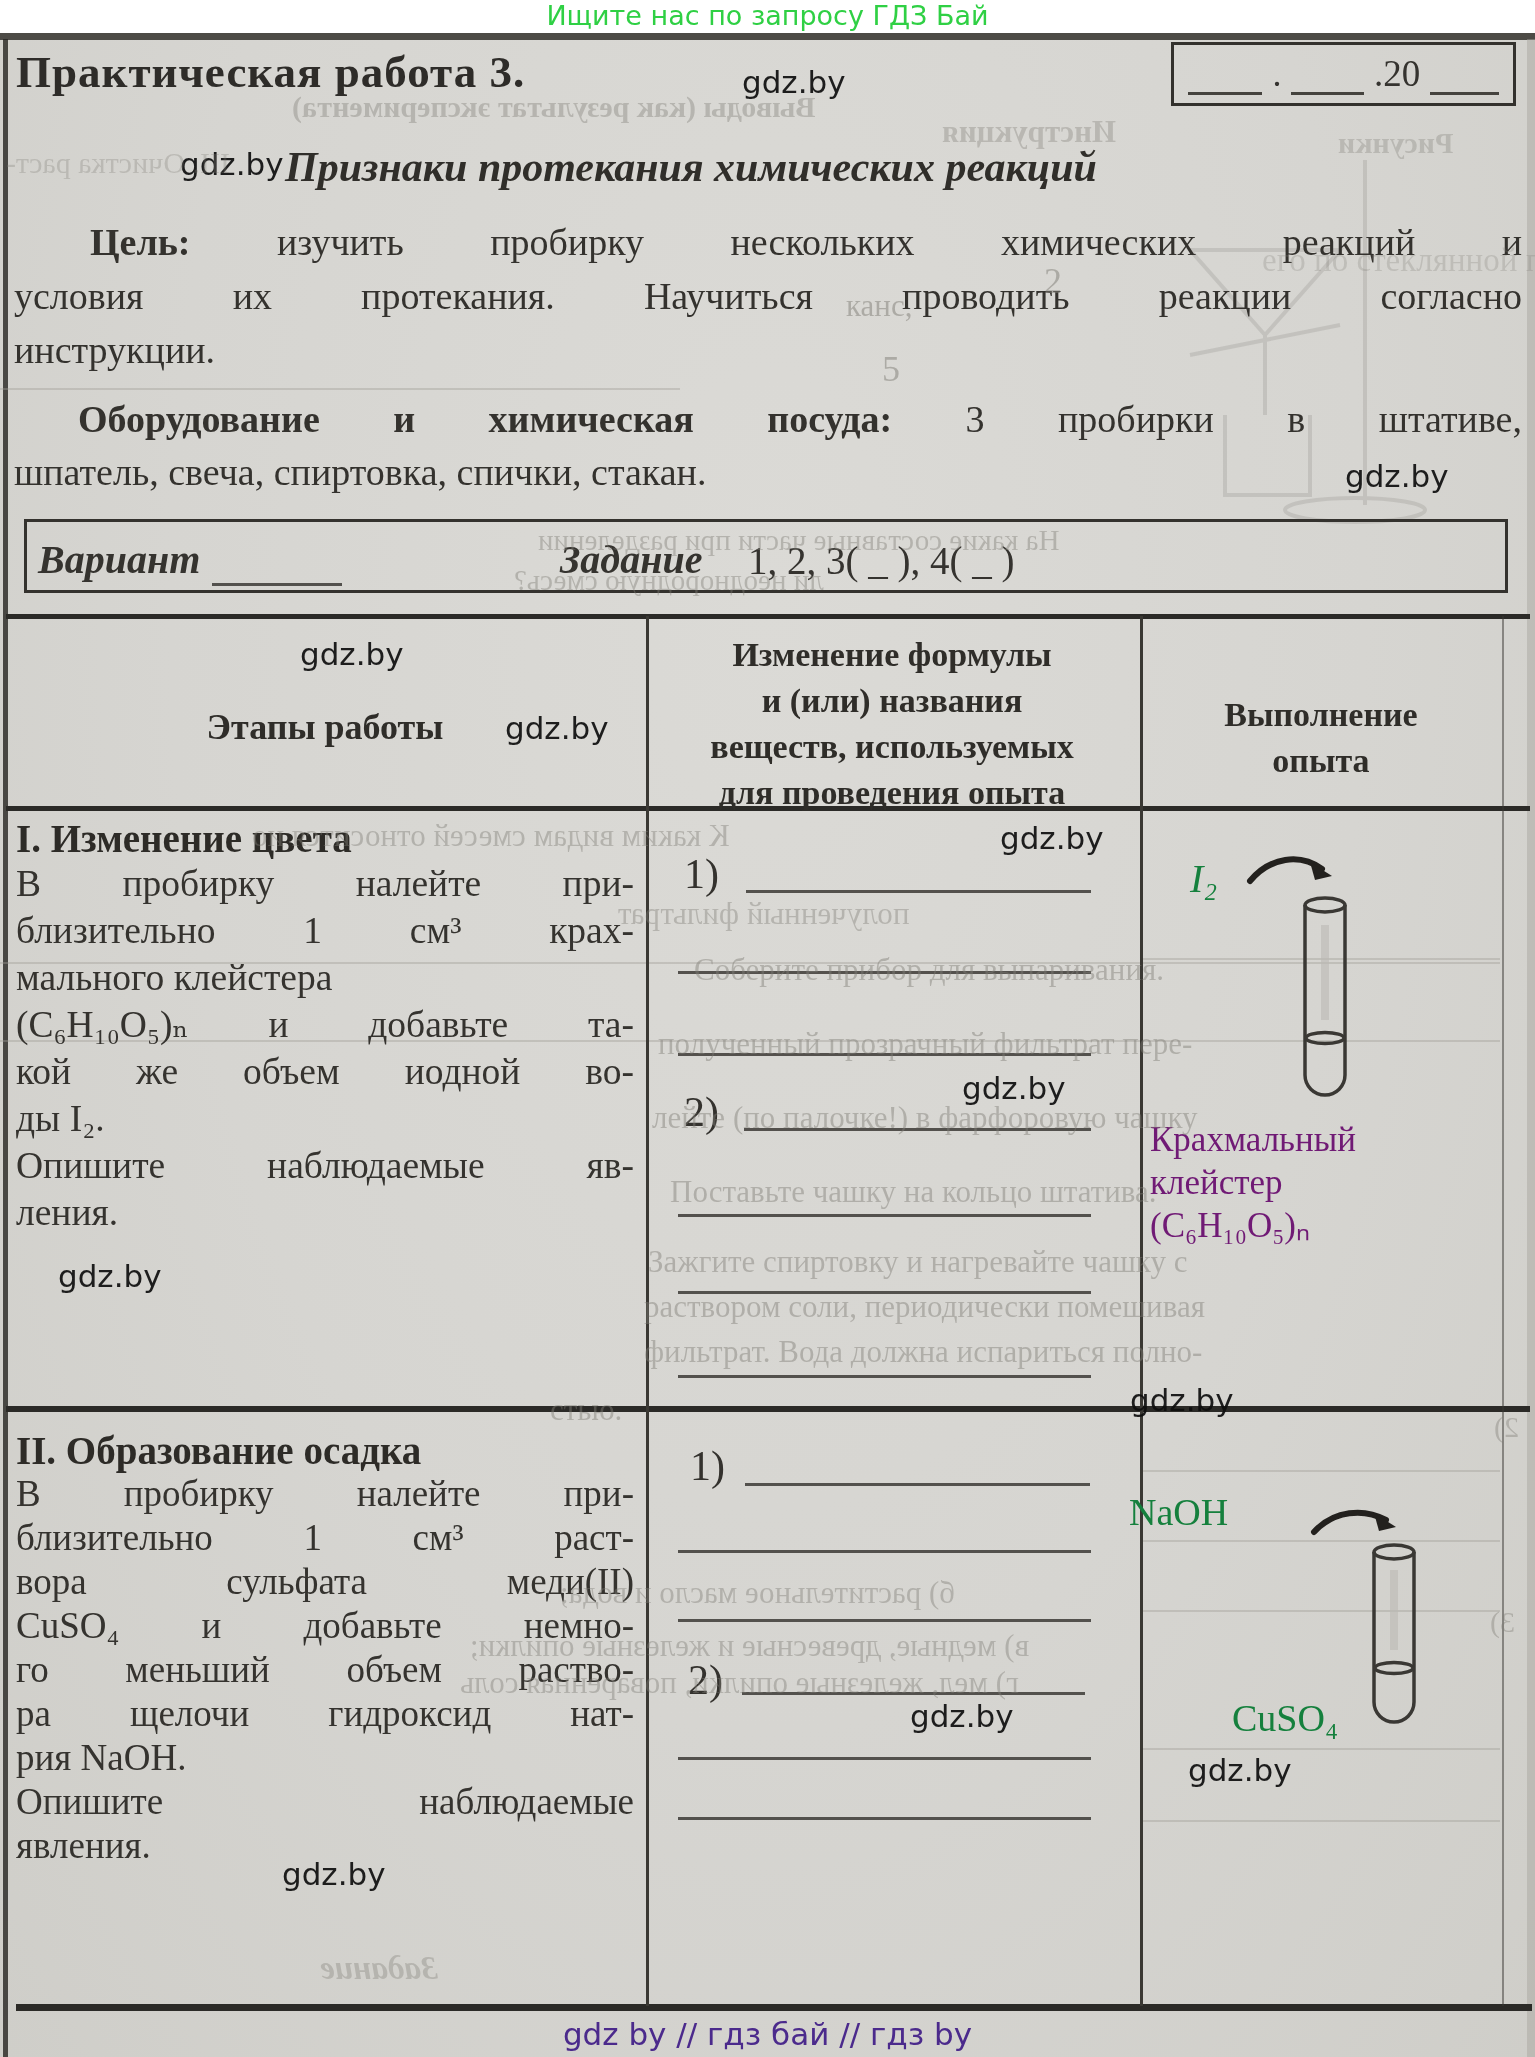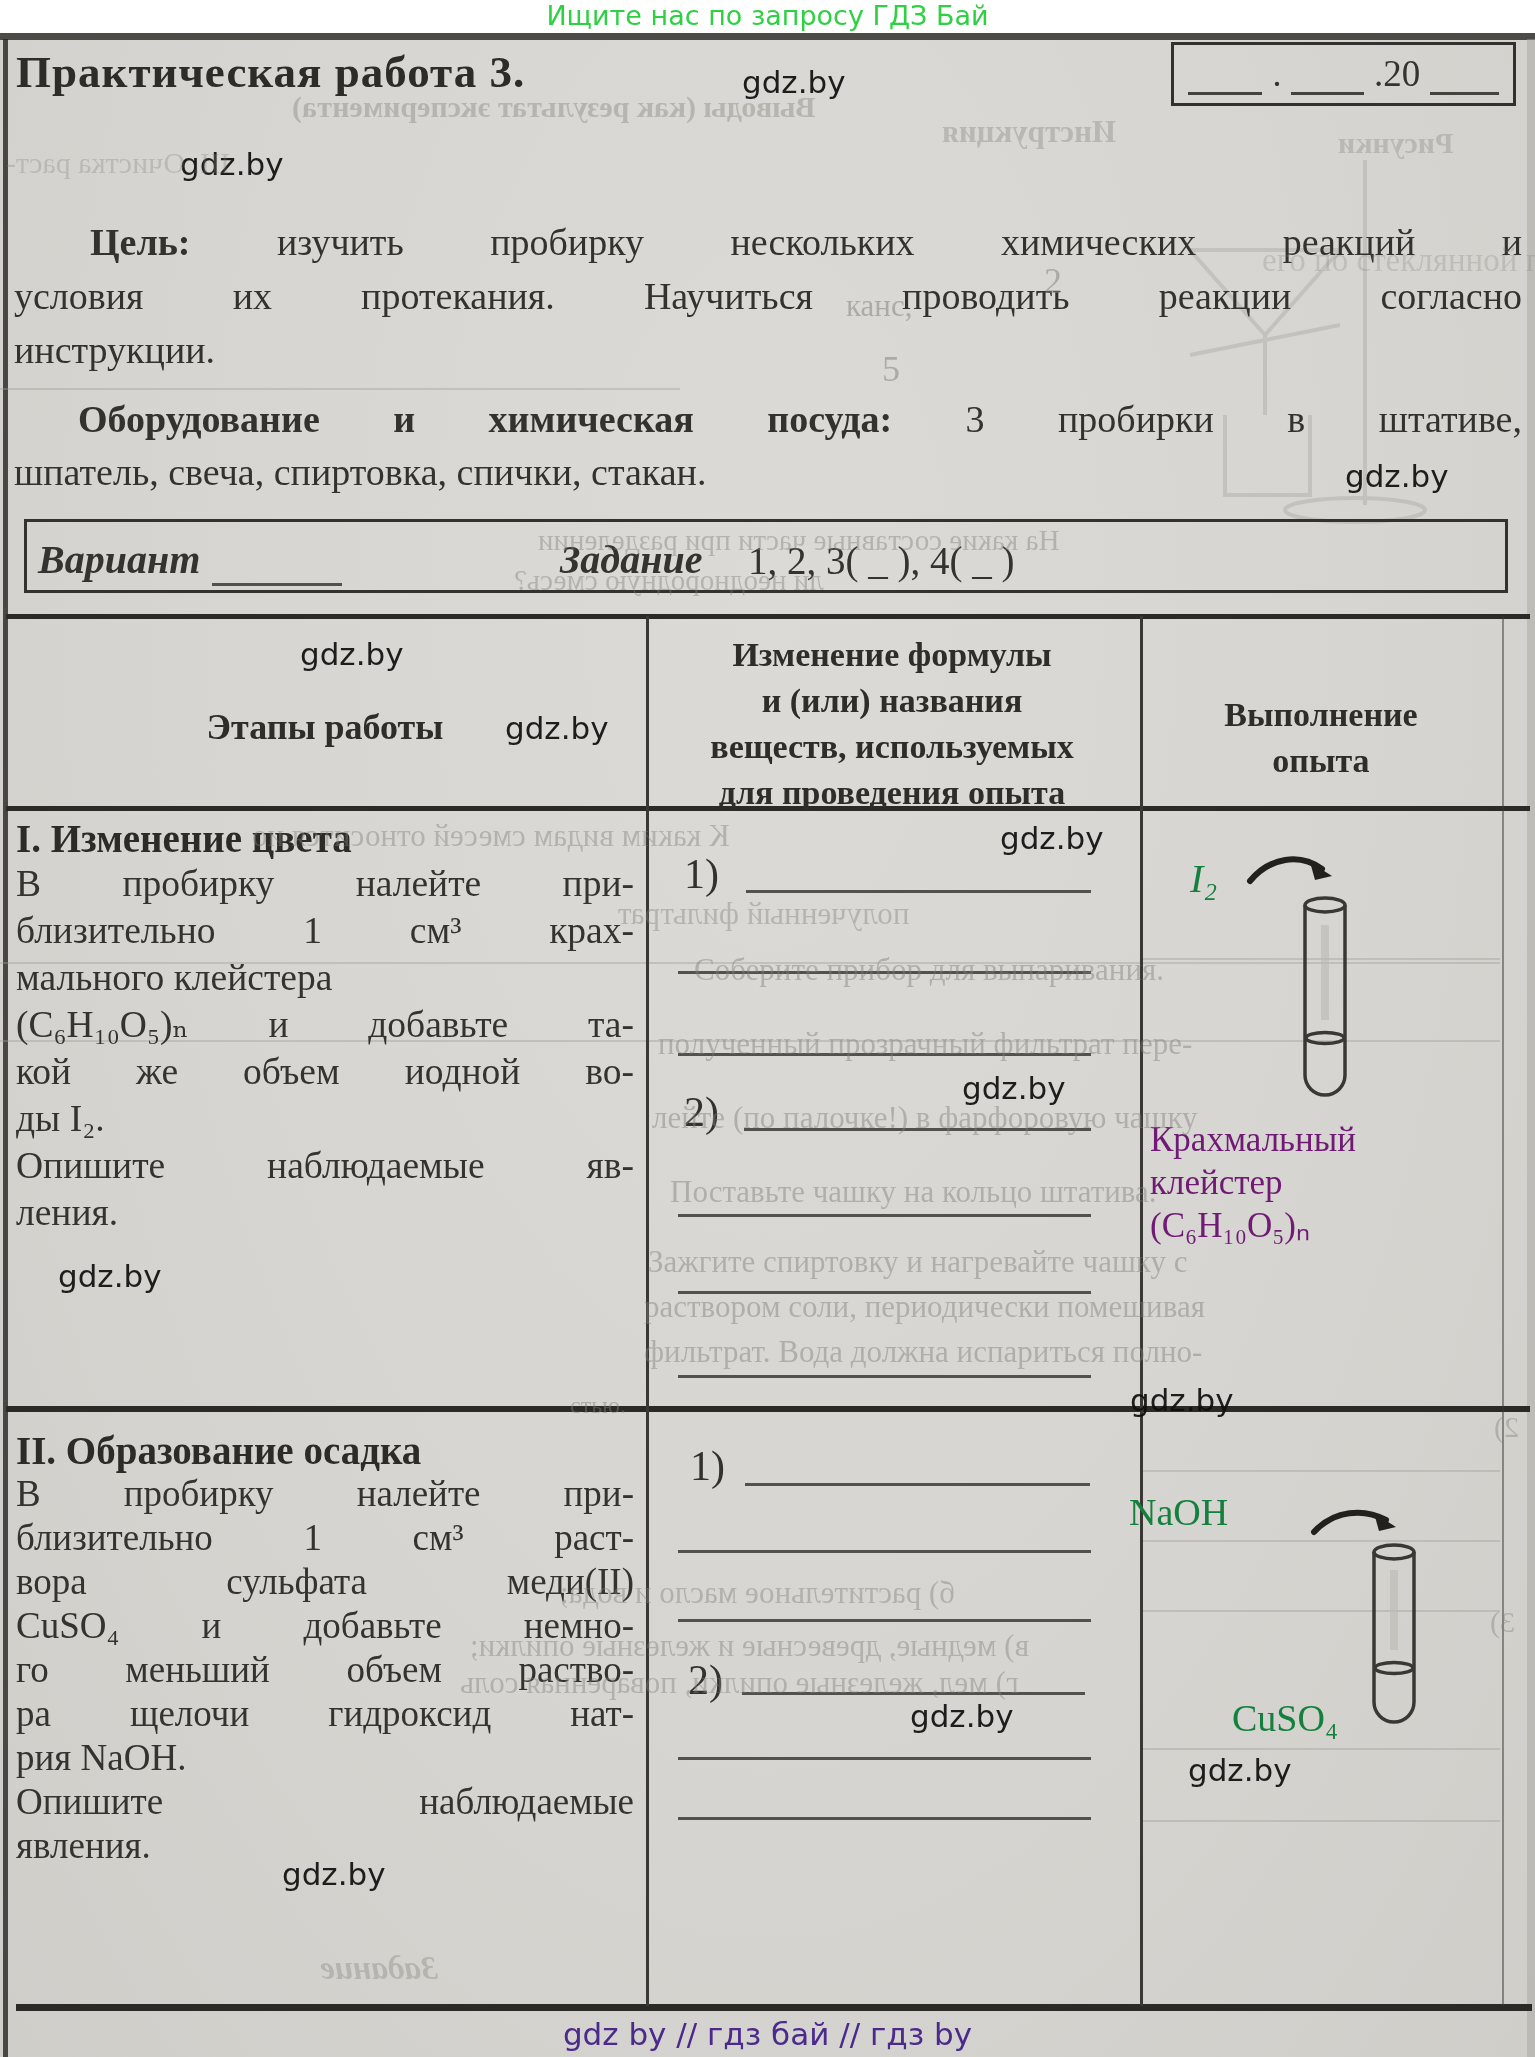--- a/index.html
+++ b/index.html
@@ -92,20 +92,21 @@
   <div id="title" class="abs">Практическая работа 3.</div>
 
   <div id="datebox" class="abs">
     <span class="dline" style="width:80px;"></span>
     <span>.</span>
     <span class="dline" style="width:78px;"></span>
     <span style="font-size:37px;">.20</span>
     <span class="dline" style="width:74px;"></span>
   </div>
 
+  <div id="subtitle" class="abs">Признаки протекания химических реакций</div>
 
   <div class="abs para jl" style="left:14px;top:215px;text-indent:76px;">
     <span class="b">Цель:</span>
     <span>изучить пробирку нескольких химических реакций и</span>
   </div>
   <div class="abs para jl" style="left:14px;top:269px;">условия их протекания. Научиться проводить реакции согласно</div>
   <div class="abs para" style="left:14px;top:323px;">инструкции.</div>
 
   <div class="abs para jl" style="left:14px;top:392px;text-indent:64px;">
     <span class="b">Оборудование и химическая посуда:</span>
@@ -248,20 +249,20 @@
     <span class="bleed m" style="left: 514px; top: 564px; font-size: 29px; opacity: 0.42;">ли неоднородную смесь?</span>
     <span class="bleed m" style="left: 252px; top: 818px; font-size: 31px; opacity: 0.42;">К каким видам смесей относится ио</span>
     <span class="bleed m" style="left: 618px; top: 896px; font-size: 31px; opacity: 0.4;">полученный фильтрат</span>
     <span class="bleed" style="left: 694px; top: 952px; font-size: 31px; opacity: 0.45;">Соберите прибор для выпаривания.</span>
     <span class="bleed" style="left: 652px; top: 1100px; font-size: 31px; opacity: 0.45;">лейте (по палочке!) в фарфоровую чашку</span>
     <span class="bleed" style="left: 658px; top: 1026px; font-size: 31px; opacity: 0.45;">полученный прозрачный фильтрат пере-</span>
     <span class="bleed" style="left: 670px; top: 1174px; font-size: 31px; opacity: 0.45;">Поставьте чашку на кольцо штатива.</span>
     <span class="bleed" style="left: 648px; top: 1244px; font-size: 31px; opacity: 0.45;">Зажгите спиртовку и нагревайте чашку с</span>
     <span class="bleed" style="left: 644px; top: 1289px; font-size: 31px; opacity: 0.45;">раствором соли, периодически помешивая</span>
     <span class="bleed" style="left: 644px; top: 1334px; font-size: 31px; opacity: 0.45;">фильтрат. Вода должна испариться полно-</span>
-    <span class="bleed" style="left: 570px; top: 1392px; font-size: 24px; opacity: 0.45;">стью.</span>
+    <span class="bleed" style="left: 550px; top: 1392px; font-size: 31px; opacity: 0.45;">стью.</span>
     <span class="bleed m" style="left: 560px; top: 1575px; font-size: 31px; opacity: 0.42;">б) растительное масло и вода;</span>
     <span class="bleed m" style="left: 470px; top: 1628px; font-size: 31px; opacity: 0.42;">в) медные, древесные и железные опилки;</span>
     <span class="bleed m" style="left: 460px; top: 1665px; font-size: 31px; opacity: 0.42;">г) мел, железные опилки, поваренная соль</span>
     <span class="bleed m" style="left: 1494px; top: 1410px; font-size: 30px; opacity: 0.4;">2)</span>
     <span class="bleed m" style="left: 1490px; top: 1605px; font-size: 30px; opacity: 0.4;">3)</span>
     <span class="bleed m b i" style="left: 320px; top: 1950px; font-size: 33px; opacity: 0.35;">Задание</span>
   </div>
 
 </body></html>

